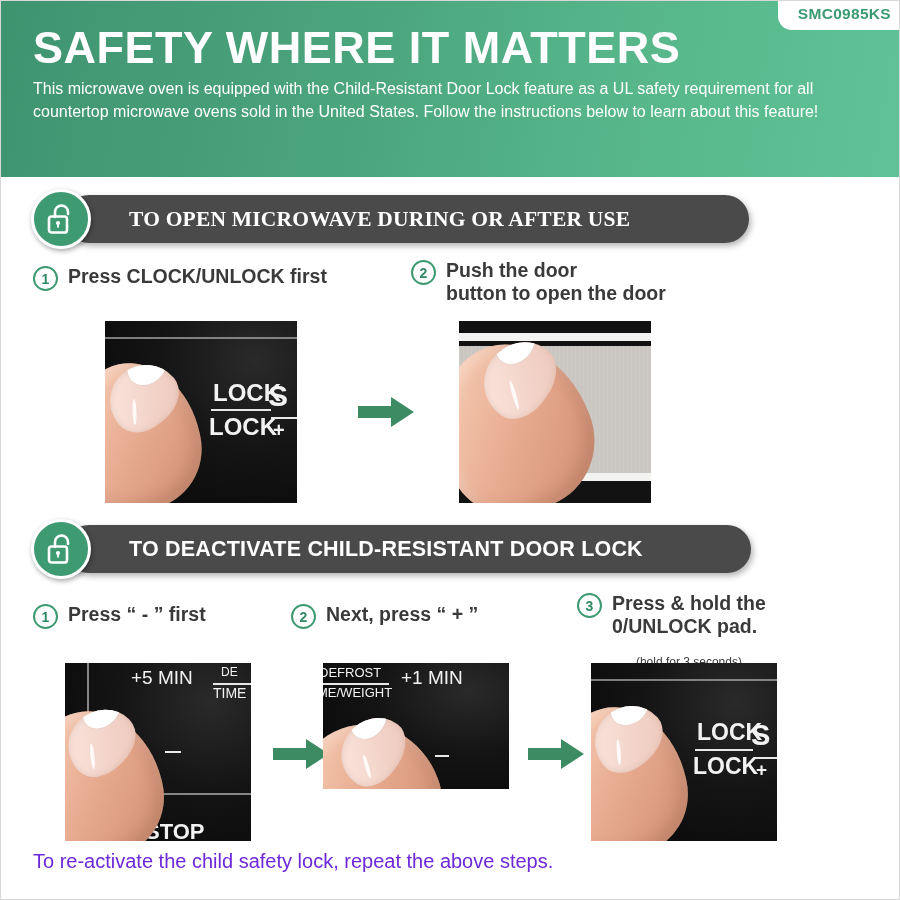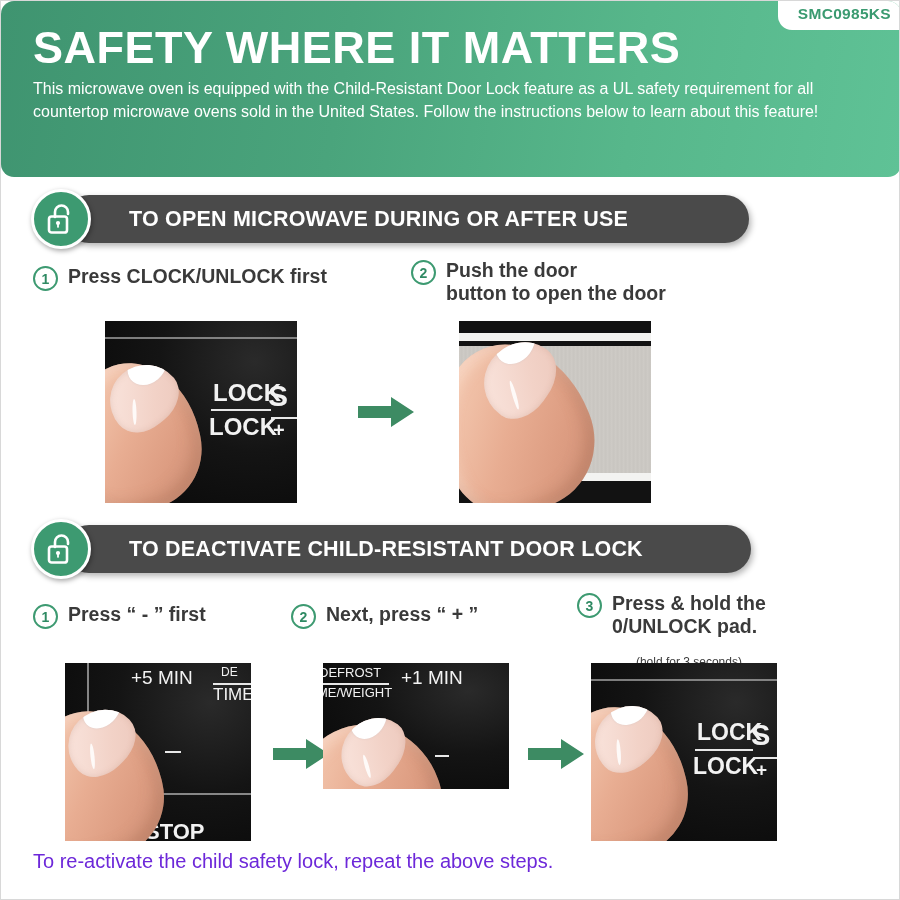--- a/index.html
+++ b/index.html
@@ -22,21 +22,20 @@
   }
 
   
   .header {
     position: relative;
     width: 900px;
     height: 176px;
     background: linear-gradient(100deg, #3f9470 0%, #4aa47c 38%, #57b78b 70%, #5fc296 100%);
     padding: 14px 30px 0 32px;
     overflow: hidden;
-    border-radius: 13px;
   }
 
   .sku-badge {
     position: absolute;
     top: -14px;
     right: -6px;
     background: #ffffff;
     color: #3a9a70;
     font-size: 15.5px;
     font-weight: bold;
@@ -263,21 +262,21 @@
 <div class="page">
 
   <div class="header">
     <div class="sku-badge">SMC0985KS</div>
     <h1 class="title">SAFETY WHERE IT MATTERS</h1>
     <p class="subtitle">This microwave oven is equipped with the Child-Resistant Door Lock feature as a UL safety requirement for all countertop microwave ovens sold in the United States. Follow the instructions below to learn about this feature!</p>
   </div>
 
   <div class="section">
 
-    <div class="banner-row" style="margin-top:12px;">
+    <div class="banner-row" style="margin-top:12px;font-family:Liberation Serif, serif;">
       <div class="banner-pill">
         <span class="banner-text">TO OPEN MICROWAVE DURING OR AFTER USE</span>
       </div>
       <div class="lock-badge">
         <svg width="34" height="36" viewBox="0 0 34 36" aria-hidden="true">
           <path d="M11 16 V11 a6.5 6.5 0 0 1 13 0 V13" fill="none" stroke="#ffffff" stroke-width="2.6" stroke-linecap="round"></path>
           <rect x="5" y="15.5" width="18" height="16" rx="2.6" fill="none" stroke="#ffffff" stroke-width="2.6"></rect>
           <circle cx="14" cy="22" r="2.1" fill="#ffffff"></circle>
           <rect x="13.1" y="22.6" width="1.8" height="4" fill="#ffffff"></rect>
         </svg>
@@ -375,21 +374,21 @@
       </div>
     </div>
 
     <div class="photos" style="height:0;">
 
       <div class="photo panel-black" style="left:64px; top:14px; width:186px; height:178px;">
         <div class="panel-line" style="left:22px; top:0; width:2px; height:130px; background:#c5c5c5;"></div>
         <div class="panel-txt" style="left:66px; top:4px; font-size:19px;">+5 MIN</div>
         <div class="panel-txt" style="left:156px; top:2px; font-size:12px;">DE</div>
         <div class="panel-rule" style="left:148px; top:20px; width:40px;"></div>
-        <div class="panel-txt" style="left:148px; top:22px; font-size:17px;">TIME</div>
+        <div class="panel-txt" style="left:148px; top:22px; font-size:14px;">TIME</div>
         <div class="panel-rule" style="left:100px; top:88px; width:16px;"></div>
         <div class="panel-rule" style="left:90px; top:130px; width:96px; opacity:0.55;"></div>
         <div class="panel-txt" style="left:80px; top:156px; font-size:22px; font-weight:bold;">STOP</div>
 
         <div class="finger" style="left:-42px; top:48px; width:138px; height:150px; transform:rotate(-14deg);">
           <div class="nail" style="left:52px; top:4px; width:72px; height:60px; transform:rotate(-30deg);">
             <div class="nail-tip" style="right:-8px; top:-8px; width:42px; height:32px;"></div>
             <div class="nail-shine" style="left:18px; top:22px; width:4px; height:26px;"></div>
           </div>
         </div>

